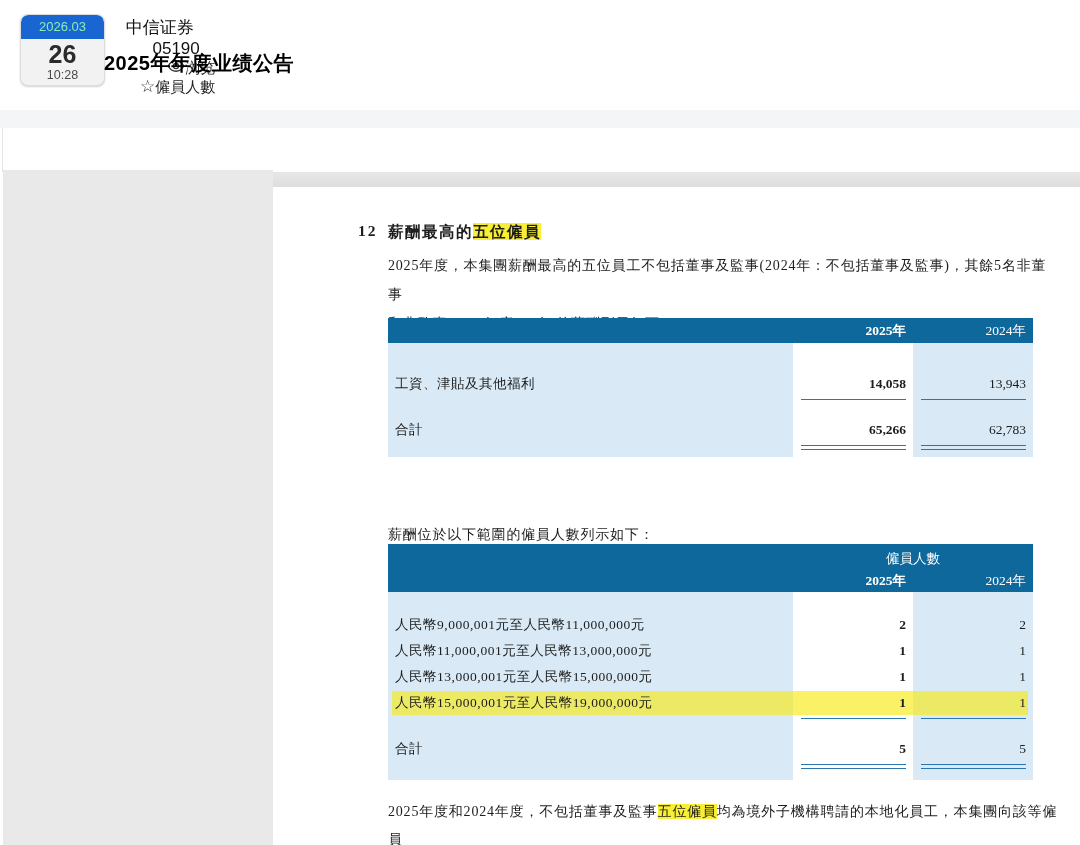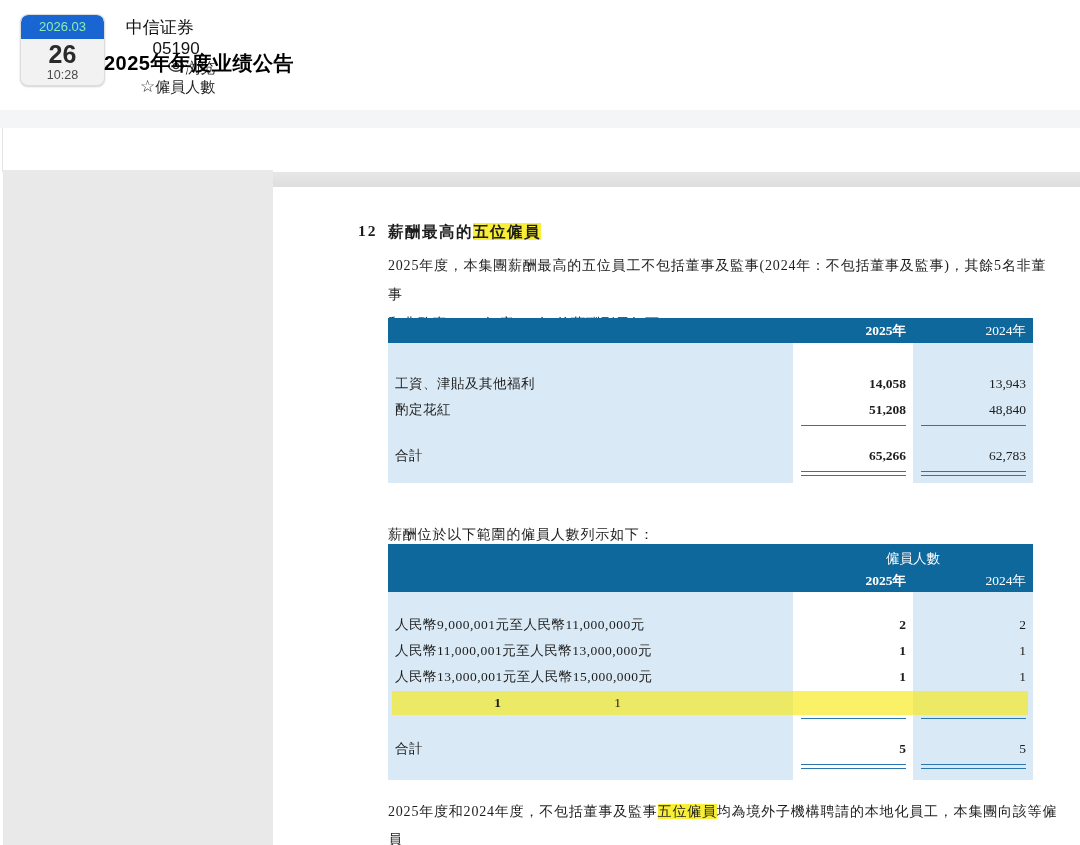--- a/index.html
+++ b/index.html
@@ -146,25 +146,20 @@
         <span class="yc">2024年</span>
       </div>
     </div>
     <div class="tbody">
       <div class="trow sp28"></div>
       <div class="trow">
         <div class="cl">工資、津貼及其他福利</div>
         <div class="c25">14,058</div>
         <div class="c24">13,943</div>
       </div>
-      <div class="trow">
-        <div class="cl">酌定花紅</div>
-        <div class="c25">51,208</div>
-        <div class="c24">48,840</div>
-      </div>
       <div class="trow rule">
         <div class="cl"></div>
           <div class="c25">
             <i class="sline"></i>
           </div>
           <div class="c24">
             <i class="sline"></i>
           </div>
       </div>
       <div class="trow gap12"></div>
@@ -208,20 +203,21 @@
         <div class="cl">人民幣11,000,001元至人民幣13,000,000元</div>
         <div class="c25">1</div>
         <div class="c24">1</div>
       </div>
       <div class="trow">
         <div class="cl">人民幣13,000,001元至人民幣15,000,000元</div>
         <div class="c25">1</div>
         <div class="c24">1</div>
       </div>
       <div class="trow hl">
+        <div class="cl">人民幣15,000,001元至人民幣19,000,000元</div>
         <div class="c25">1</div>
         <div class="c24">1</div>
       </div>
       <div class="trow rule">
         <div class="cl"></div>
           <div class="c25">
             <i class="sline"></i>
           </div>
           <div class="c24">
             <i class="sline"></i>

